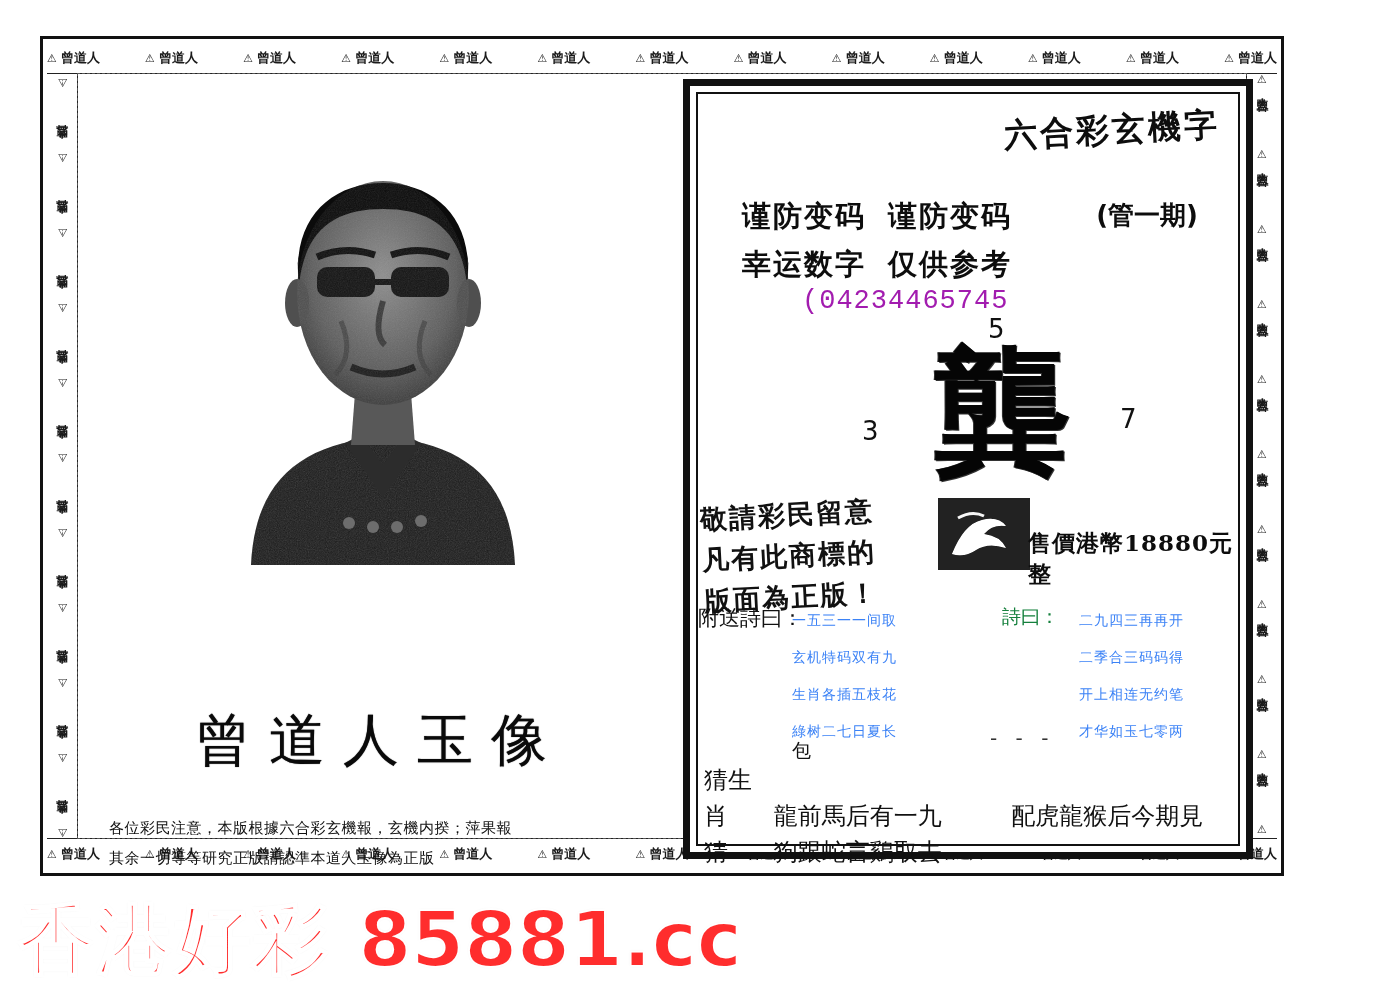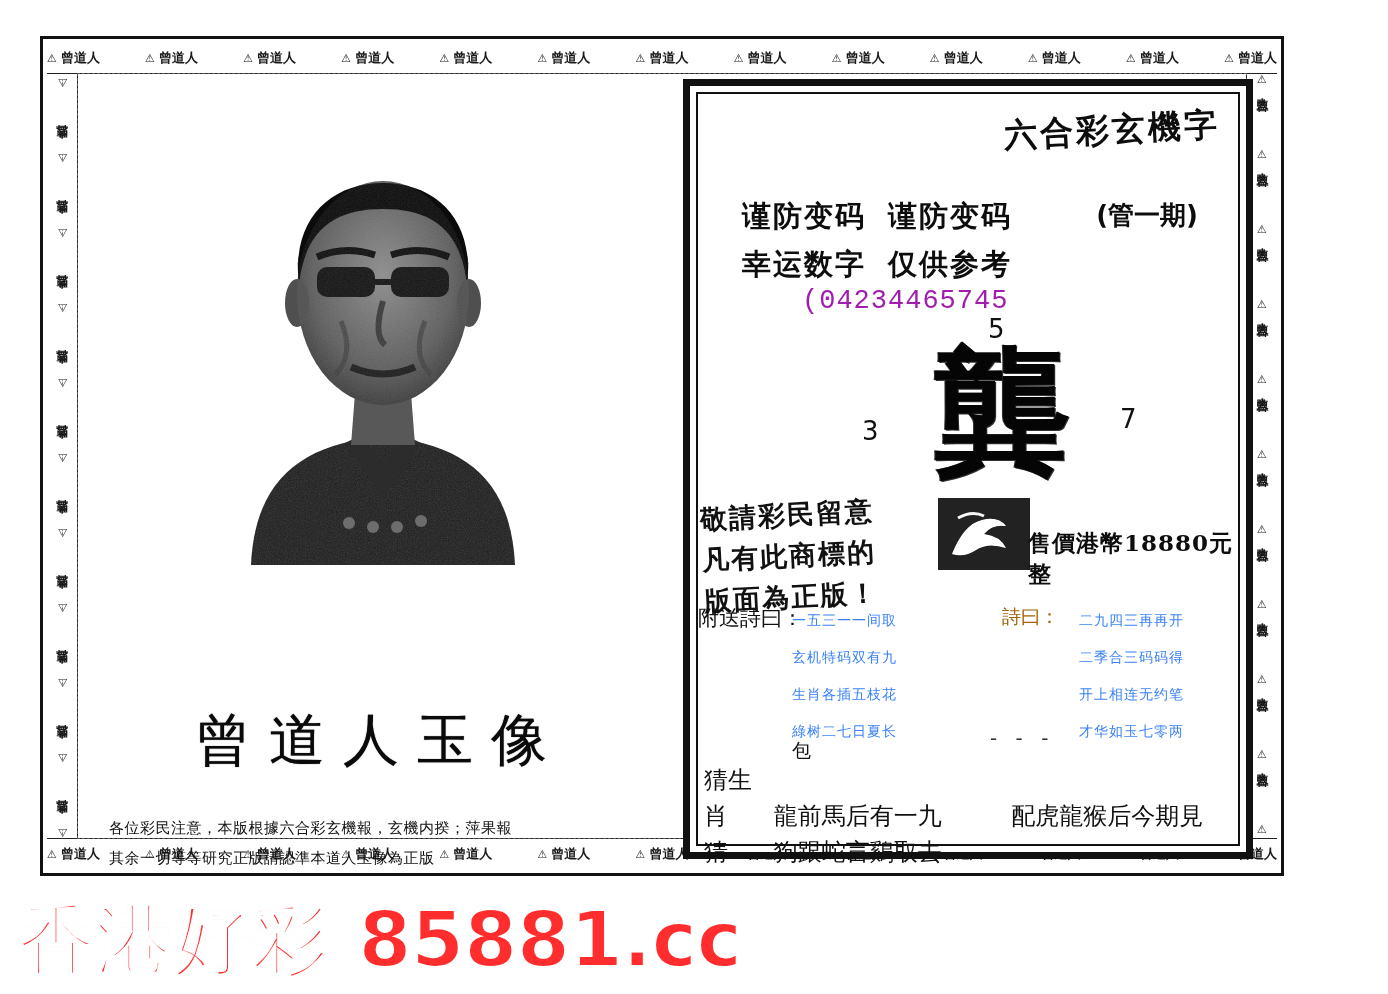--- a/index.html
+++ b/index.html
@@ -141,21 +141,21 @@
     font-weight:bold;font-size:23px;color:#0d0d0d;letter-spacing:1px;
   }
   .poem-label{
     position:absolute;left:8px;top:518px;
     font-family:"DejaVu Serif","Liberation Serif",serif;
     font-size:21px;color:#111;
   }
   .poem-label2{
     position:absolute;left:312px;top:518px;
     font-family:"DejaVu Serif","Liberation Serif",serif;
-    font-size:19px;color:#a16207;
+    font-size:19px;color:#15803d;
   }
   .poem-col{
     position:absolute;
     font-family:Liberation Serif, serif;
     font-size:14px;line-height:37px;color:#3b82f6;letter-spacing:1px;
   }
   .poem-left{left:102px;top:516px;}
   .poem-right{left:389px;top:516px;}
   .tail{
     position:absolute;left:14px;top:676px;

